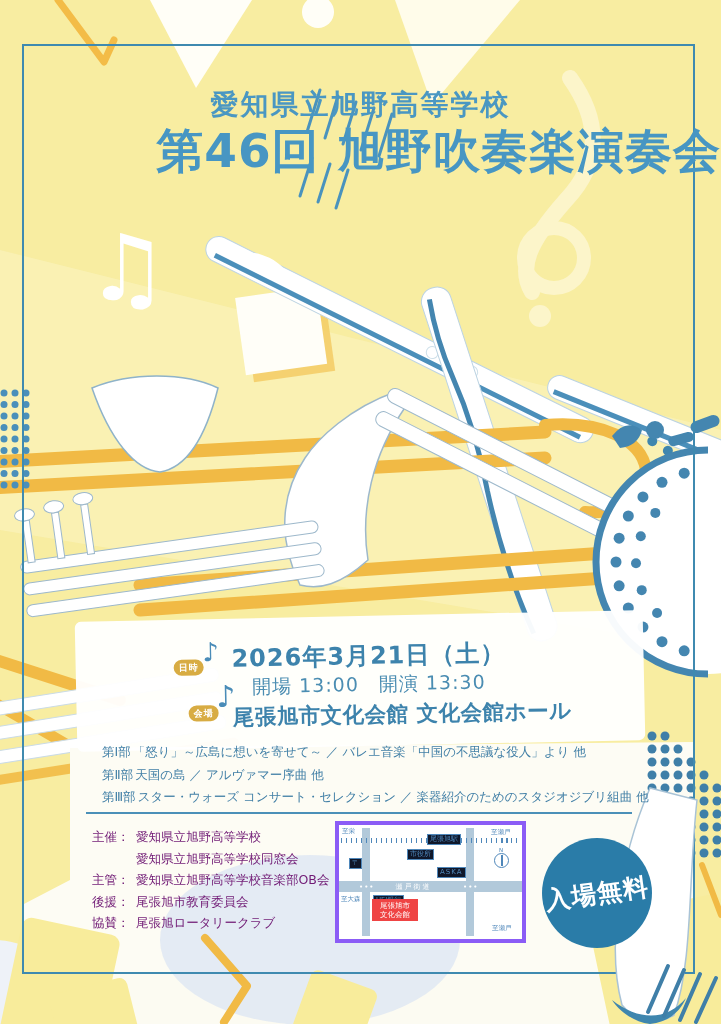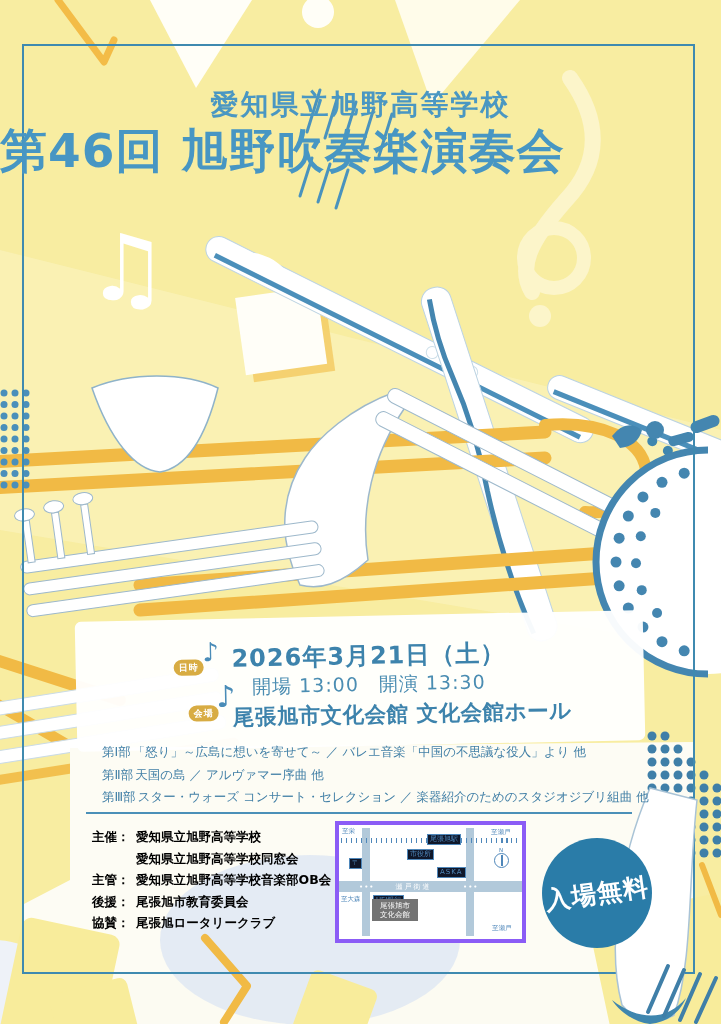--- a/index.html
+++ b/index.html
@@ -12,63 +12,63 @@
   svg.decor2{position:absolute;left:0;top:0;z-index:3;pointer-events:none;}
   .frame{
     position:absolute;left:22px;top:44px;width:669px;height:926px;
     border:2.5px solid #3f8ab0;z-index:2;pointer-events:none;
   }
   .school{
     position:absolute;left:0;top:86px;width:721px;text-align:center;
     font-size:28px;font-weight:bold;color:#4a97c2;letter-spacing:2px;z-index:4;
   }
   .title{
-    position:absolute;left:0;top:120px;width:721px;text-align:left;
+    position:absolute;left:0;top:120px;width:721px;text-align:right;
     font-size:47px;font-weight:800;color:#4796c3;letter-spacing:1px;z-index:4;
   }
   .infobox{
     position:absolute;left:76px;top:616px;width:568px;height:130px;
     background:rgba(255,255,255,.96);border-radius:6px;
     transform:rotate(-1.2deg);z-index:4;
   }
   .badge{
     position:absolute;width:30px;height:16px;border-radius:9px;background:#d8ac43;
     color:#ffffff;font-size:9px;font-weight:bold;line-height:16px;text-align:center;
     letter-spacing:1px;
   }
   .noteglyph{position:absolute;color:#4a8cb8;font-weight:bold;}
   .date-line{position:absolute;left:156px;top:24px;font-size:24px;font-weight:bold;color:#3d83ac;letter-spacing:1px;}
   .times-line{position:absolute;left:176px;top:56px;font-size:19px;color:#4b8db2;letter-spacing:1px;}
   .venue-line{position:absolute;left:156px;top:84px;font-size:21.5px;font-weight:bold;color:#3d83ac;letter-spacing:0.5px;}
   .program{position:absolute;left:102px;top:744px;z-index:4;color:#417fa6;font-size:12.5px;}
   .prog-row{height:22.5px;white-space:nowrap;}
   .prog-part{margin-right:2px;}
   .rule{position:absolute;left:86px;top:812px;width:546px;height:2px;background:#4a90b8;z-index:4;}
-  .credits{position:absolute;left:92px;top:829px;z-index:4;color:#000000;font-size:12.5px;font-weight:bold;}
+  .credits{position:absolute;left:92px;top:829px;z-index:4;color:#701a75;font-size:12.5px;}
   .credit-row{height:21.5px;white-space:nowrap;}
   .credit-label{display:inline-block;width:44px;}
   .map{
     position:absolute;left:335px;top:821px;width:183px;height:114px;
     background:#ffffff;border:4px solid #8b5cf6;z-index:4;font-size:7px;color:#4f87ba;
   }
   .map .lbl{position:absolute;font-size:6.5px;white-space:nowrap;}
   .map .box{
     position:absolute;background:#0f172a;border:1px solid #4f87ba;color:#4f87ba;
     font-size:7px;line-height:9px;padding:0 2px;white-space:nowrap;
   }
   .vroad{position:absolute;top:3px;width:8px;height:108px;background:#b2c9da;}
   .rail{
     position:absolute;left:2px;top:13px;width:179px;height:5px;
     background:repeating-linear-gradient(90deg,#4f87ba 0 1.5px,rgba(0,0,0,0) 1.5px 5px);
   }
   .hroad{position:absolute;left:0;top:56px;width:183px;height:11px;background:#b2c9da;}
   .hroad .roadname{position:absolute;left:0;width:149px;top:1px;text-align:center;color:#ffffff;font-size:7px;letter-spacing:2px;}
   .tdots{position:absolute;top:2px;color:#ffffff;font-size:7px;letter-spacing:1px;}
   .hallbox{
-    position:absolute;left:33px;top:74px;width:44px;background:#737373;color:#ffffff;
+    position:absolute;left:33px;top:74px;width:44px;background:#ef4444;color:#ffffff;
     font-size:7.5px;line-height:1.2;text-align:center;padding:2px 1px;
   }
   .compass{position:absolute;left:155px;top:28px;width:13px;height:13px;border:1.2px solid #4f87ba;border-radius:50%;}
   .compass .needle{position:absolute;left:5.5px;top:1px;width:2px;height:11px;background:#4f87ba;}
   .compass .nlbl{position:absolute;left:4px;top:-7px;font-size:5.5px;color:#4f87ba;}
   .admission{
     position:absolute;left:542px;top:838px;width:110px;height:110px;border-radius:50%;
     background:#2a7ca8;z-index:4;display:flex;align-items:center;justify-content:center;
   }
   .admission span{

